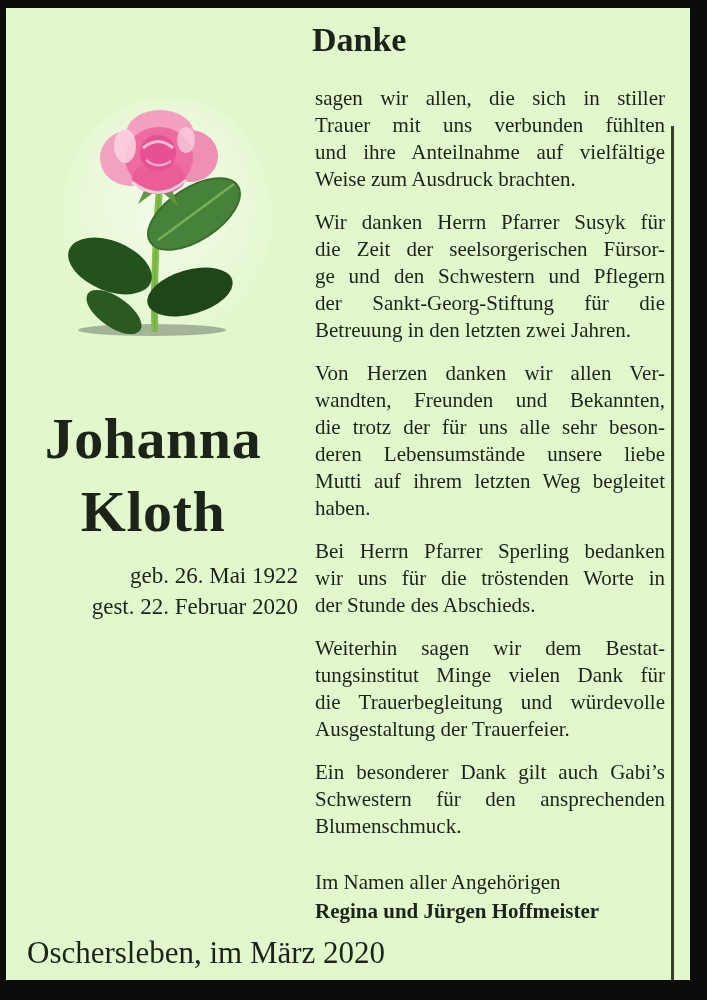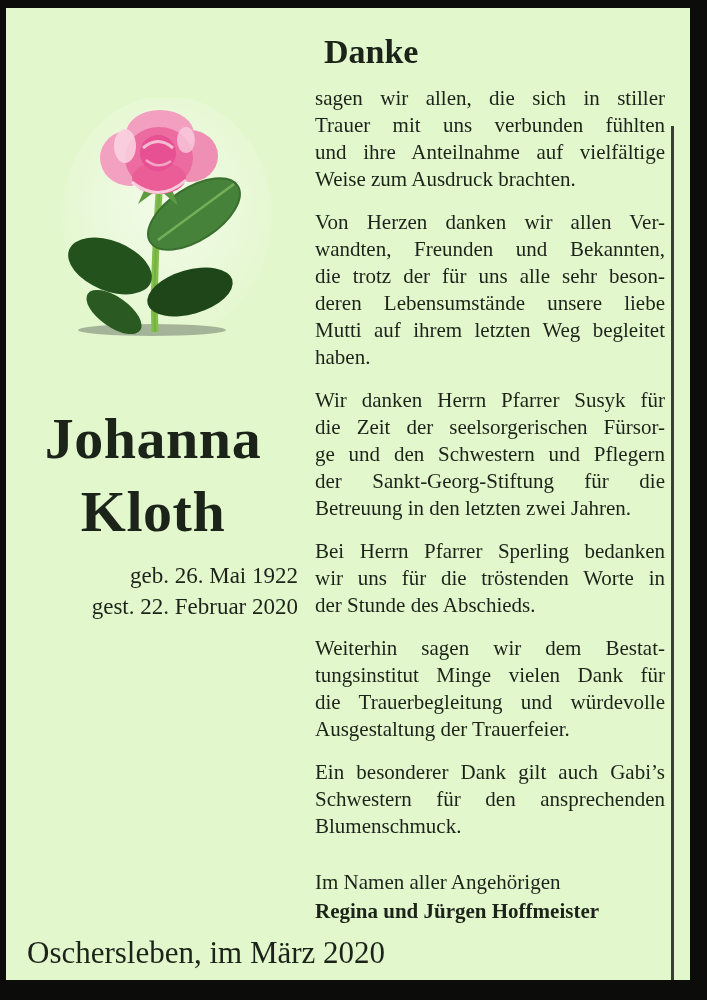--- a/index.html
+++ b/index.html
@@ -19,21 +19,21 @@
   }
   .edge-line {
     position: absolute;
     left: 671px; top: 126px;
     width: 3px; height: 854px;
     background: rgba(18, 24, 12, 0.82);
   }
   .title {
     position: absolute;
     left: 312px; top: 21px;
-    margin: 12px;
+    margin: 0;
     font-size: 34px;
     line-height: 38px;
     font-weight: bold;
   }
   .rose-wrap {
     position: absolute;
     left: 62px; top: 98px;
     width: 232px; height: 248px;
   }
   .name {
@@ -142,33 +142,33 @@
 </div>
 
 <div class="textcol">
   <div class="para">
     <div class="jl">sagen wir allen, die sich in stiller</div>
     <div class="jl">Trauer mit uns verbunden fühlten</div>
     <div class="jl">und ihre Anteilnahme auf vielfältige</div>
     <div class="jl last">Weise zum Ausdruck brachten.</div>
   </div>
   <div class="para">
+    <div class="jl">Wir danken Herrn Pfarrer Susyk für</div>
+    <div class="jl">die Zeit der seelsorgerischen Fürsor-</div>
+    <div class="jl">ge und den Schwestern und Pflegern</div>
+    <div class="jl">der Sankt-Georg-Stiftung für die</div>
+    <div class="jl last">Betreuung in den letzten zwei Jahren.</div>
+  </div>
+  <div class="para">
     <div class="jl">Von Herzen danken wir allen Ver-</div>
     <div class="jl">wandten, Freunden und Bekannten,</div>
     <div class="jl">die trotz der für uns alle sehr beson-</div>
     <div class="jl">deren Lebensumstände unsere liebe</div>
     <div class="jl">Mutti auf ihrem letzten Weg begleitet</div>
     <div class="jl last">haben.</div>
-  </div>
-  <div class="para">
-    <div class="jl">Wir danken Herrn Pfarrer Susyk für</div>
-    <div class="jl">die Zeit der seelsorgerischen Fürsor-</div>
-    <div class="jl">ge und den Schwestern und Pflegern</div>
-    <div class="jl">der Sankt-Georg-Stiftung für die</div>
-    <div class="jl last">Betreuung in den letzten zwei Jahren.</div>
   </div>
   <div class="para">
     <div class="jl">Bei Herrn Pfarrer Sperling bedanken</div>
     <div class="jl">wir uns für die tröstenden Worte in</div>
     <div class="jl last">der Stunde des Abschieds.</div>
   </div>
   <div class="para">
     <div class="jl">Weiterhin sagen wir dem Bestat-</div>
     <div class="jl">tungsinstitut Minge vielen Dank für</div>
     <div class="jl">die Trauerbegleitung und würdevolle</div>

